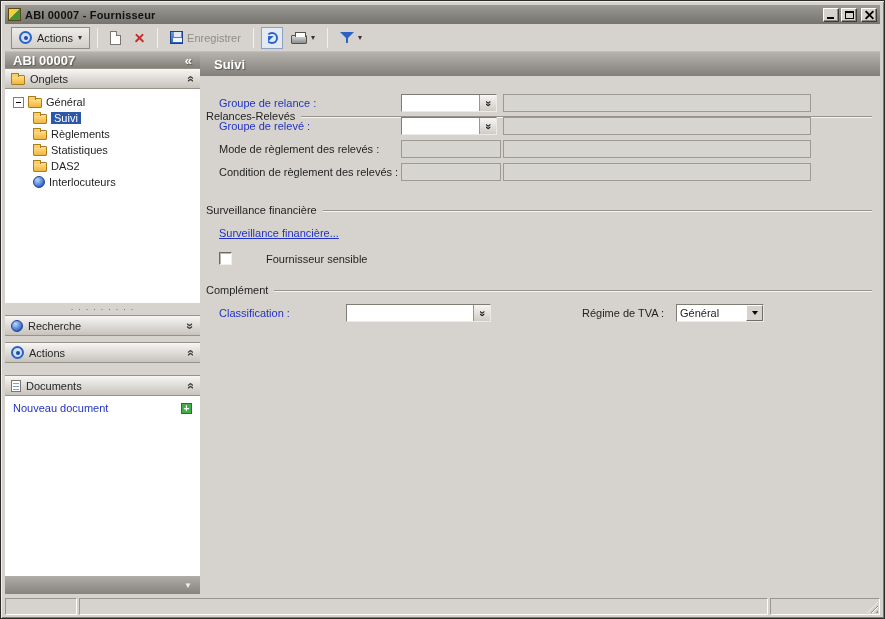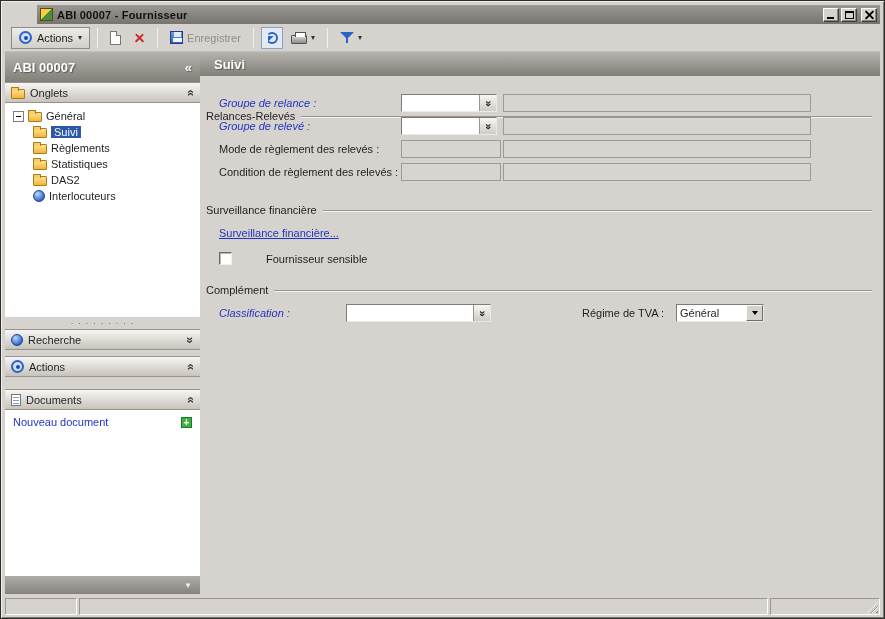--- a/index.html
+++ b/index.html
@@ -12,21 +12,21 @@
     background:#d6d3ce;
     border:1px solid #2e2c29;
     box-shadow: inset 1px 1px 0 #f1efeb, inset -1px -1px 0 #7d7a74;
     overflow:hidden;
   }
 
   
   .titlebar {
     position:absolute; left:4px; top:4px; right:4px; height:19px;
     background:linear-gradient(to bottom,#9b9994,#76746e);
-    display:flex; align-items:center; padding:0 3px;margin-left:32px;
+    display:flex; align-items:center; padding:0 3px;
   }
   .app-icon {
     width:13px; height:13px; margin-right:4px;
     background:linear-gradient(135deg,#f4d13c 0 50%, #4a8f3c 50% 100%);
     border:1px solid #5a4a12;
   }
   .title-text { font-weight:bold; color:#111; letter-spacing:.2px; }
   .win-buttons { margin-left:auto; display:flex; gap:2px; align-items:center; }
   .winbtn {
     width:16px; height:14px; background:#d6d3ce;
@@ -87,21 +87,21 @@
     background:#fff; border:1px solid #55524d; border-bottom:none; }
   .icon-funnel { position:relative; width:14px; height:13px; }
   .icon-funnel::before { content:""; position:absolute; left:0; top:1px;
     border-left:7px solid transparent; border-right:7px solid transparent; border-top:7px solid #2b62c6; }
   .icon-funnel::after { content:""; position:absolute; left:6px; top:6px; width:2.5px; height:6px; background:#2b62c6; }
 
   
   .sidebar { position:absolute; left:4px; top:51px; width:195px; height:542px;
     display:flex; flex-direction:column; background:#d6d3ce; }
   .panel-header {
-    height:30px; flex:none; display:flex; align-items:center; padding:0 8px;
+    height:16px; flex:none; display:flex; align-items:center; padding:0 8px;
     background:linear-gradient(to bottom,#b6b3ae,#827f79);
     color:#fff; font-weight:bold; font-size:13px; text-shadow:1px 1px 1px #5a5853;
   }
   .collapse-btn { margin-left:auto; font-weight:bold; font-size:13px; color:#fff; cursor:default; }
   .section-header {
     height:21px; flex:none; display:flex; align-items:center; gap:5px; padding:0 6px;
     background:linear-gradient(#f7f6f4,#c7c3bc);
     border-top:1px solid #989389; border-bottom:1px solid #989389;
     color:#26262; color:#262626; cursor:default;
   }
@@ -146,21 +146,21 @@
   .main-header { height:24px; display:flex; align-items:center; padding:0 14px;
     background:linear-gradient(to bottom,#b6b3ae,#827f79);
     color:#fff; font-weight:bold; font-size:13px; text-shadow:1px 1px 1px #5a5853; }
   .main-content { position:absolute; left:0; top:24px; right:0; bottom:0; }
 
   .group-title { position:absolute; left:6px; right:8px; display:flex; align-items:center; color:#1f1f1f; }
   .rule { flex:1; height:2px; margin-left:6px; margin-top:2px;
     border-top:1px solid #97938c; border-bottom:1px solid #f5f4f1; }
 
   .field-label { position:absolute; white-space:nowrap; }
-  .field-label.link { color:#2233c4;font-style:italic; }
+  .field-label.link { color:#2233c4; }
   .main-link { position:absolute; color:#2233c4; text-decoration:underline; cursor:default; white-space:nowrap;text-align:right; }
 
   .combo { position:absolute; height:18px; background:#fff; display:flex; align-items:stretch;
     border:1px solid; border-color:#7f7c76 #eceae6 #eceae6 #7f7c76; }
   .combo .combo-text { flex:1; padding:2px 3px; overflow:hidden; white-space:nowrap; }
   .combo .combo-btn { width:17px; flex:none; border-left:1px solid #9a968f;
     background:linear-gradient(#f7f6f4,#cfccc5); display:flex; align-items:center; justify-content:center; cursor:default; }
   .lookup-glyph { display:inline-block; transform:rotate(90deg); font-weight:bold; font-size:11px; color:#222; line-height:1; }
   .combo-btn.classic { background:#d6d3ce; border:1px solid; border-color:#fff #6f6d68 #6f6d68 #fff; }
   .tri-down { width:0; height:0; border-left:3.5px solid transparent; border-right:3.5px solid transparent;

